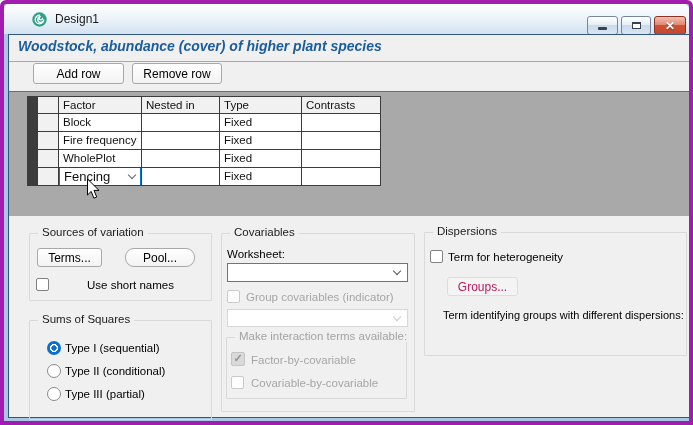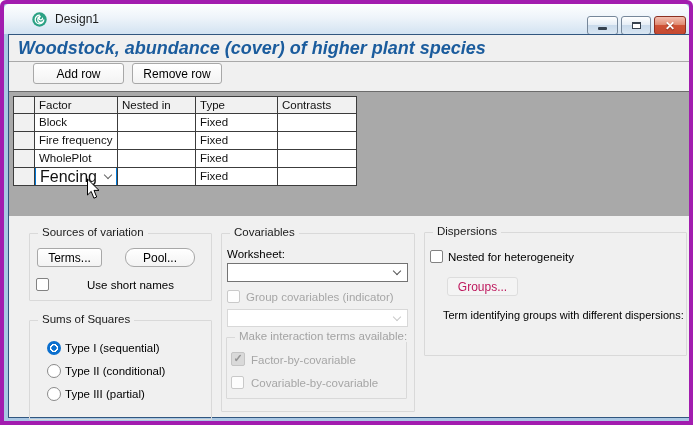--- a/index.html
+++ b/index.html
@@ -21,41 +21,41 @@
     border-color:#8c3022;}
   .glyph-min{width:9px;height:3px;background:#36424f;margin-top:6px;border-radius:1px;}
   .glyph-max{width:9px;height:7px;border:1px solid #36424f;border-top:2px solid #36424f;background:#fff;}
   .glyph-x{color:#ffffff;font-size:12px;font-weight:bold;text-shadow:0 1px 1px #7e2315;line-height:12px;}
   .content{position:absolute;left:4px;top:30px;width:685px;height:384px;
     background:#f0f0f0;border:1px solid #31567f;}
   
   .subtitle-bar{position:absolute;left:0;top:0;width:100%;height:27px;background:#f0f0f0;
     border-bottom:1px solid #a9a9a9;}
   .subtitle-text{position:absolute;left:9px;top:3px;font-style:italic;font-weight:bold;
-    font-size:18px;color:#1b5c9d;white-space:nowrap;}
+    font-size:14px;color:#1b5c9d;white-space:nowrap;}
   
   .btn{background:linear-gradient(180deg,#ffffff,#f3f3f3);border:1px solid #a8a8a8;border-radius:3px;
     font-size:12px;color:#000;display:flex;align-items:center;justify-content:center;white-space:nowrap;}
   .btn--disabled{background:#f4f4f4;border-color:#dddddd;color:#be185d;}
   .btn-addrow{position:absolute;left:24px;top:28px;width:91px;height:21px;}
   .btn-removerow{position:absolute;left:123px;top:28px;width:90px;height:21px;}
   
   .workspace{position:absolute;left:0;top:56px;width:100%;height:125px;background:#a9a9a9;
     border-top:1px solid #6b6b6b;}
-  .grid{position:absolute;left:4px;top:4px;display:grid;
+  .grid{position:absolute;left:18px;top:4px;display:grid;
     grid-template-columns:20px 82px 77px 81px 78px;
     grid-template-rows:16px 17px 17px 17px 17px;
-    gap:1px;background:#3c3c3c;border:1px solid #3c3c3c;}
+    gap:1px;background:#3c3c3c;border:1px solid #3c3c3c;padding-left:10px;}
   .cell{background:#ffffff;font-size:11.5px;line-height:17px;padding-left:4px;
     overflow:hidden;white-space:nowrap;}
   .cell--h{background:#f1f1f1;line-height:16px;}
   .cell--sel{background:#f1f1f1;}
   .cell--combo{padding:0;position:relative;}
   .cellcombo{position:absolute;left:0;top:-1px;right:0;bottom:-1px;border:1px solid #0078d7;
-    background:#fff;display:flex;align-items:center;padding:0 5px 0 4px;font-size:16px;}
+    background:#fff;display:flex;align-items:center;padding:0 5px 0 4px;font-size:13px;}
   .cellcombo .spacer{flex:1;}
   .chev{width:6px;height:6px;border-right:1.6px solid #555;border-bottom:1.6px solid #555;
     transform:rotate(45deg);display:inline-block;margin-top:-3px;}
   .chev--light{border-color:#c9c9c9;}
   
   .panel{position:absolute;left:0;top:181px;width:100%;height:201px;background:#f0f0f0;}
   .gbox{position:absolute;border:1px solid #d9d9d9;border-radius:1px;}
   .gtitle{position:absolute;top:-8px;left:8px;background:#f0f0f0;padding:0 4px;font-size:11.5px;
     color:#1a1a1a;white-space:nowrap;}
   .gtitle--dim{color:#a3a3a3;}
@@ -183,21 +183,21 @@
           <span class="cb cb--dischecked" style="left:4px;top:14px;width:14px;height:14px;">✓</span>
           <span class="lbl lbl--dim" style="left:24px;top:15px;">Factor-by-covariable</span>
           <span class="cb cb--disabled" style="left:4px;top:38px;"></span>
           <span class="lbl lbl--dim" style="left:24px;top:38px;">Covariable-by-covariable</span>
         </div>
       </div>
 
       <div class="gbox" style="left:415px;top:16px;width:263px;height:124px;">
         <span class="gtitle">Dispersions</span>
         <span class="cb" style="left:5px;top:17px;"></span>
-        <span class="lbl" style="left:23px;top:17px;">Nested for heterogeneity</span>
+        <span class="lbl" style="left:23px;top:17px;">Term for heterogeneity</span>
         <div class="btn btn--disabled" style="position:absolute;left:22px;top:44px;width:71px;height:19px;">Groups...</div>
         <span class="lbl" style="left:18px;top:75px;font-size:11px;">Term identifying groups with different dispersions:</span>
       </div>
 
     </div>
 
     <svg class="cursor" style="left:77px;top:143px;width:14px;height:22px;" viewBox="0 0 14 22">
       <path d="M1.5 1 L1.5 17 L5.2 13.4 L7.9 20.2 L10.7 19 L8 12.4 L13 12.4 Z" fill="#ffffff" stroke="#000000" stroke-width="1"></path>
     </svg>
 

